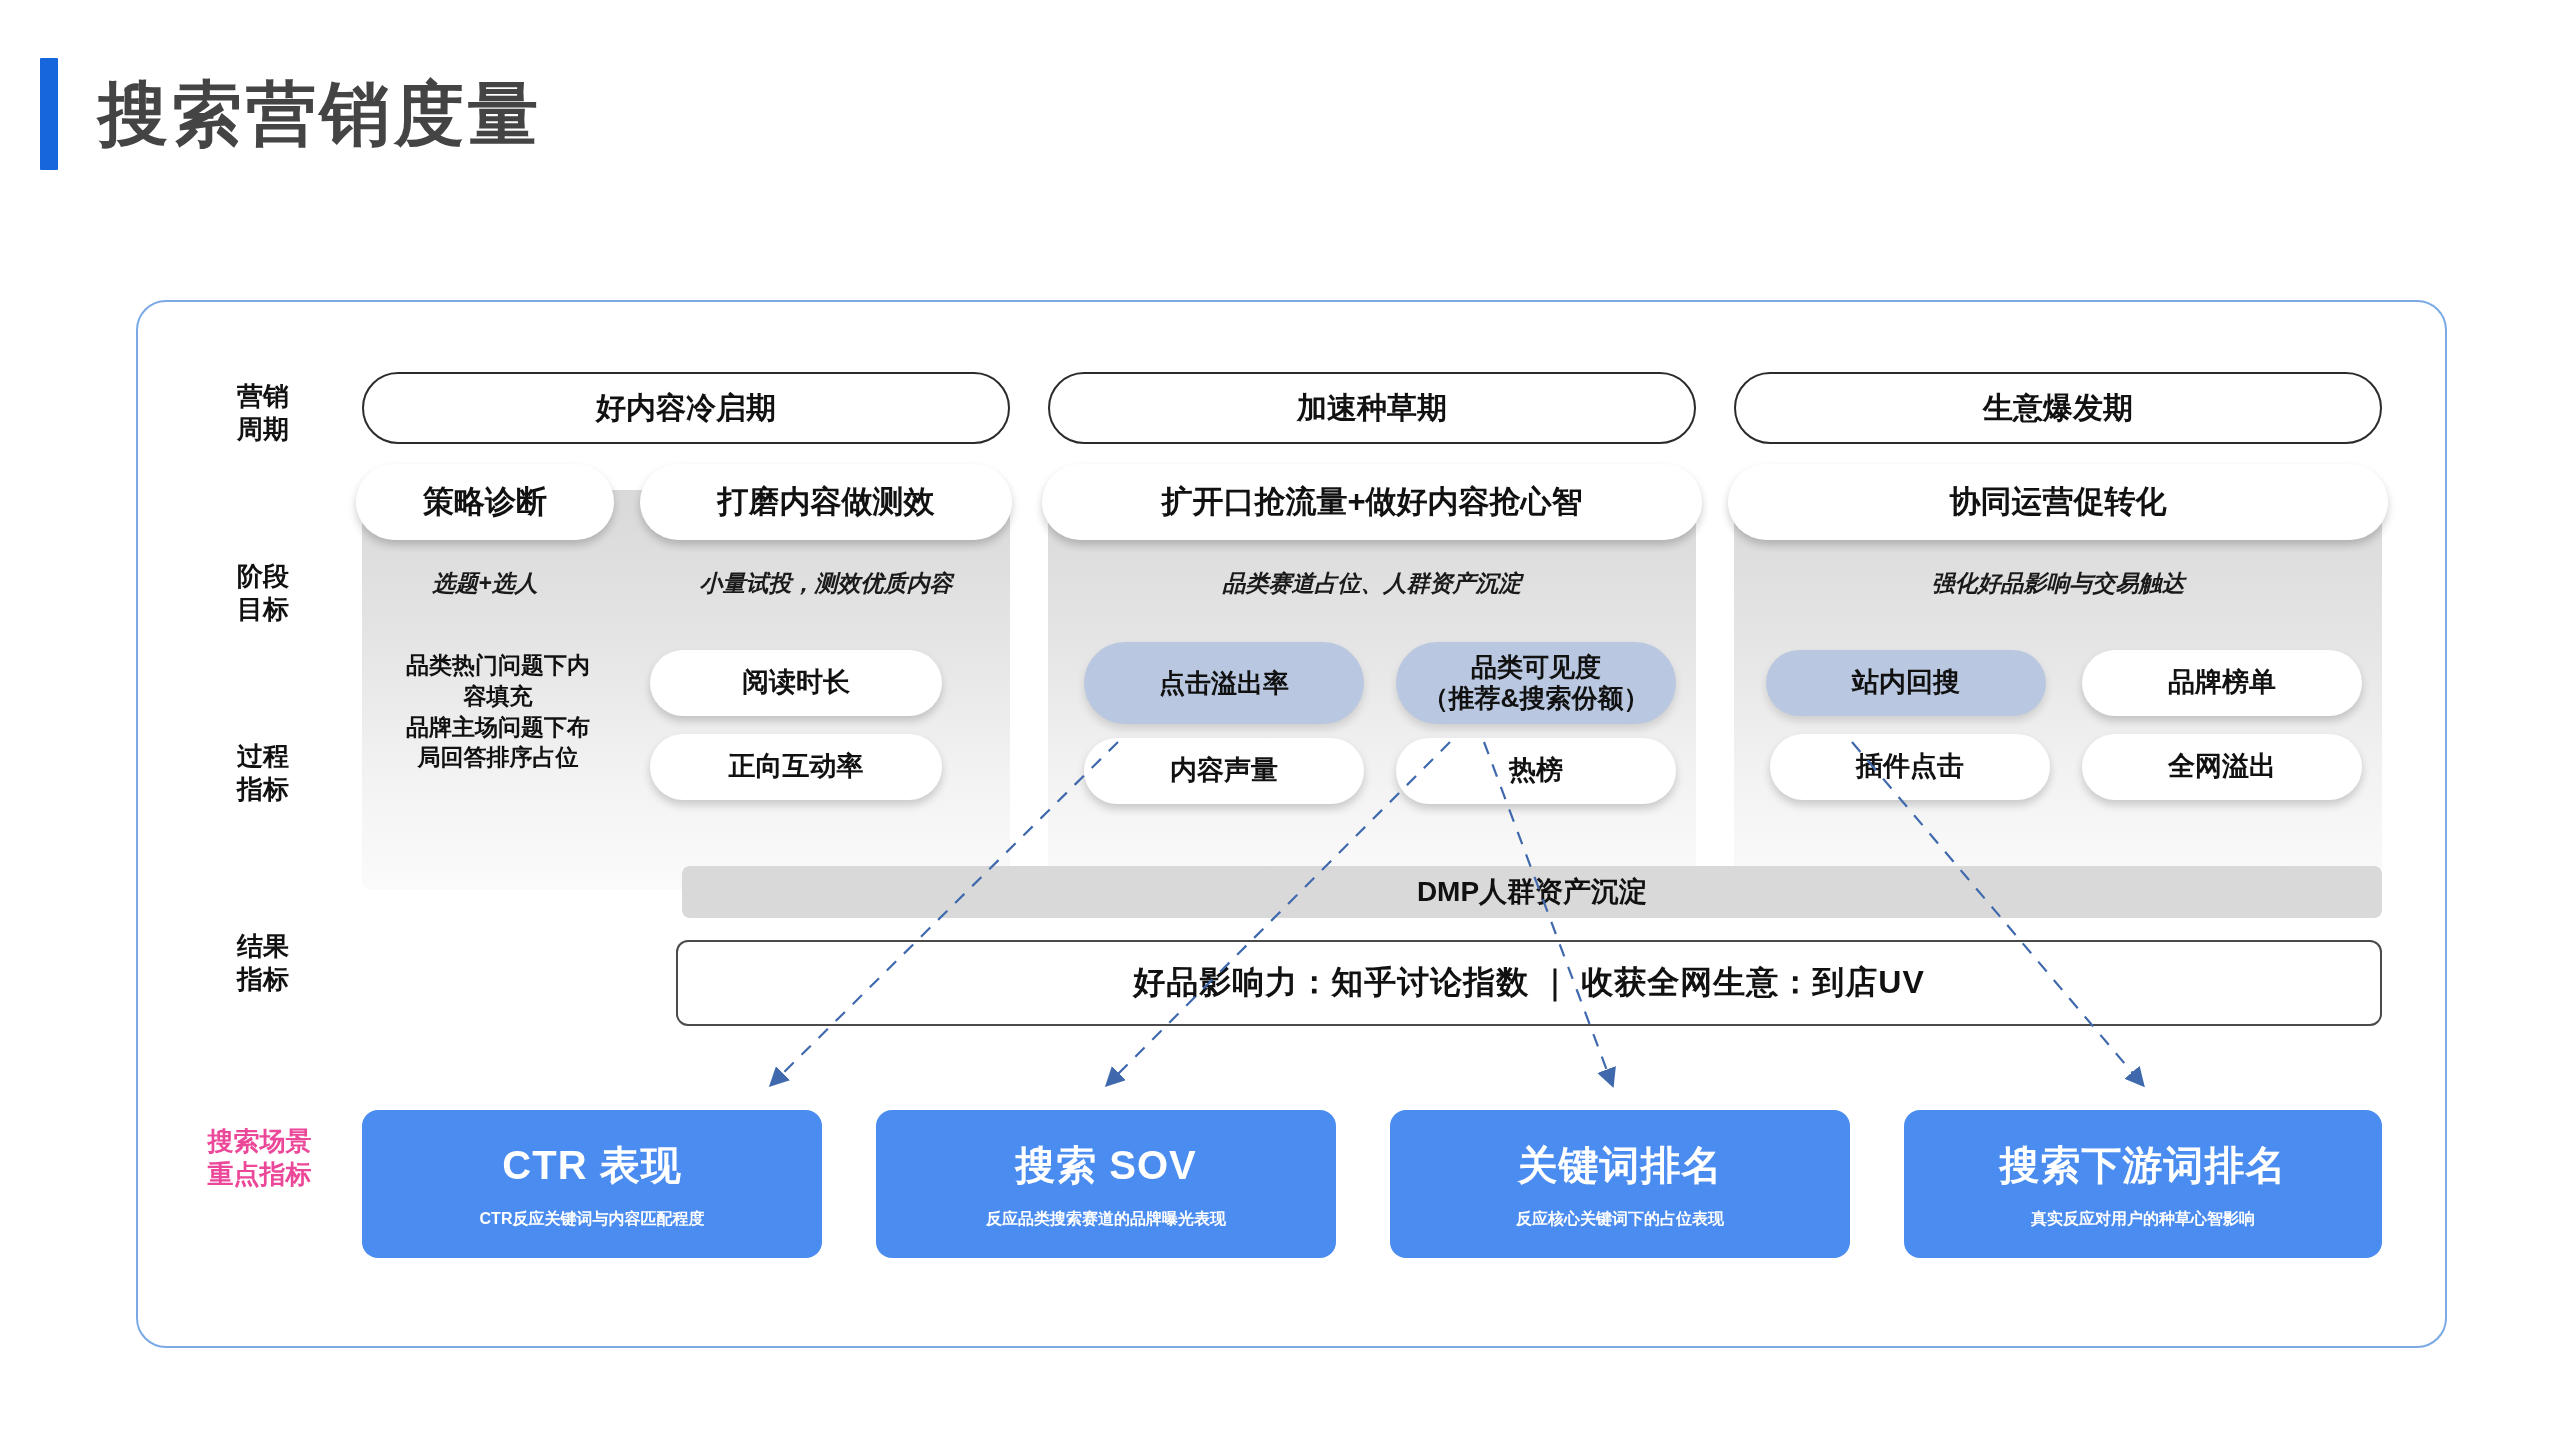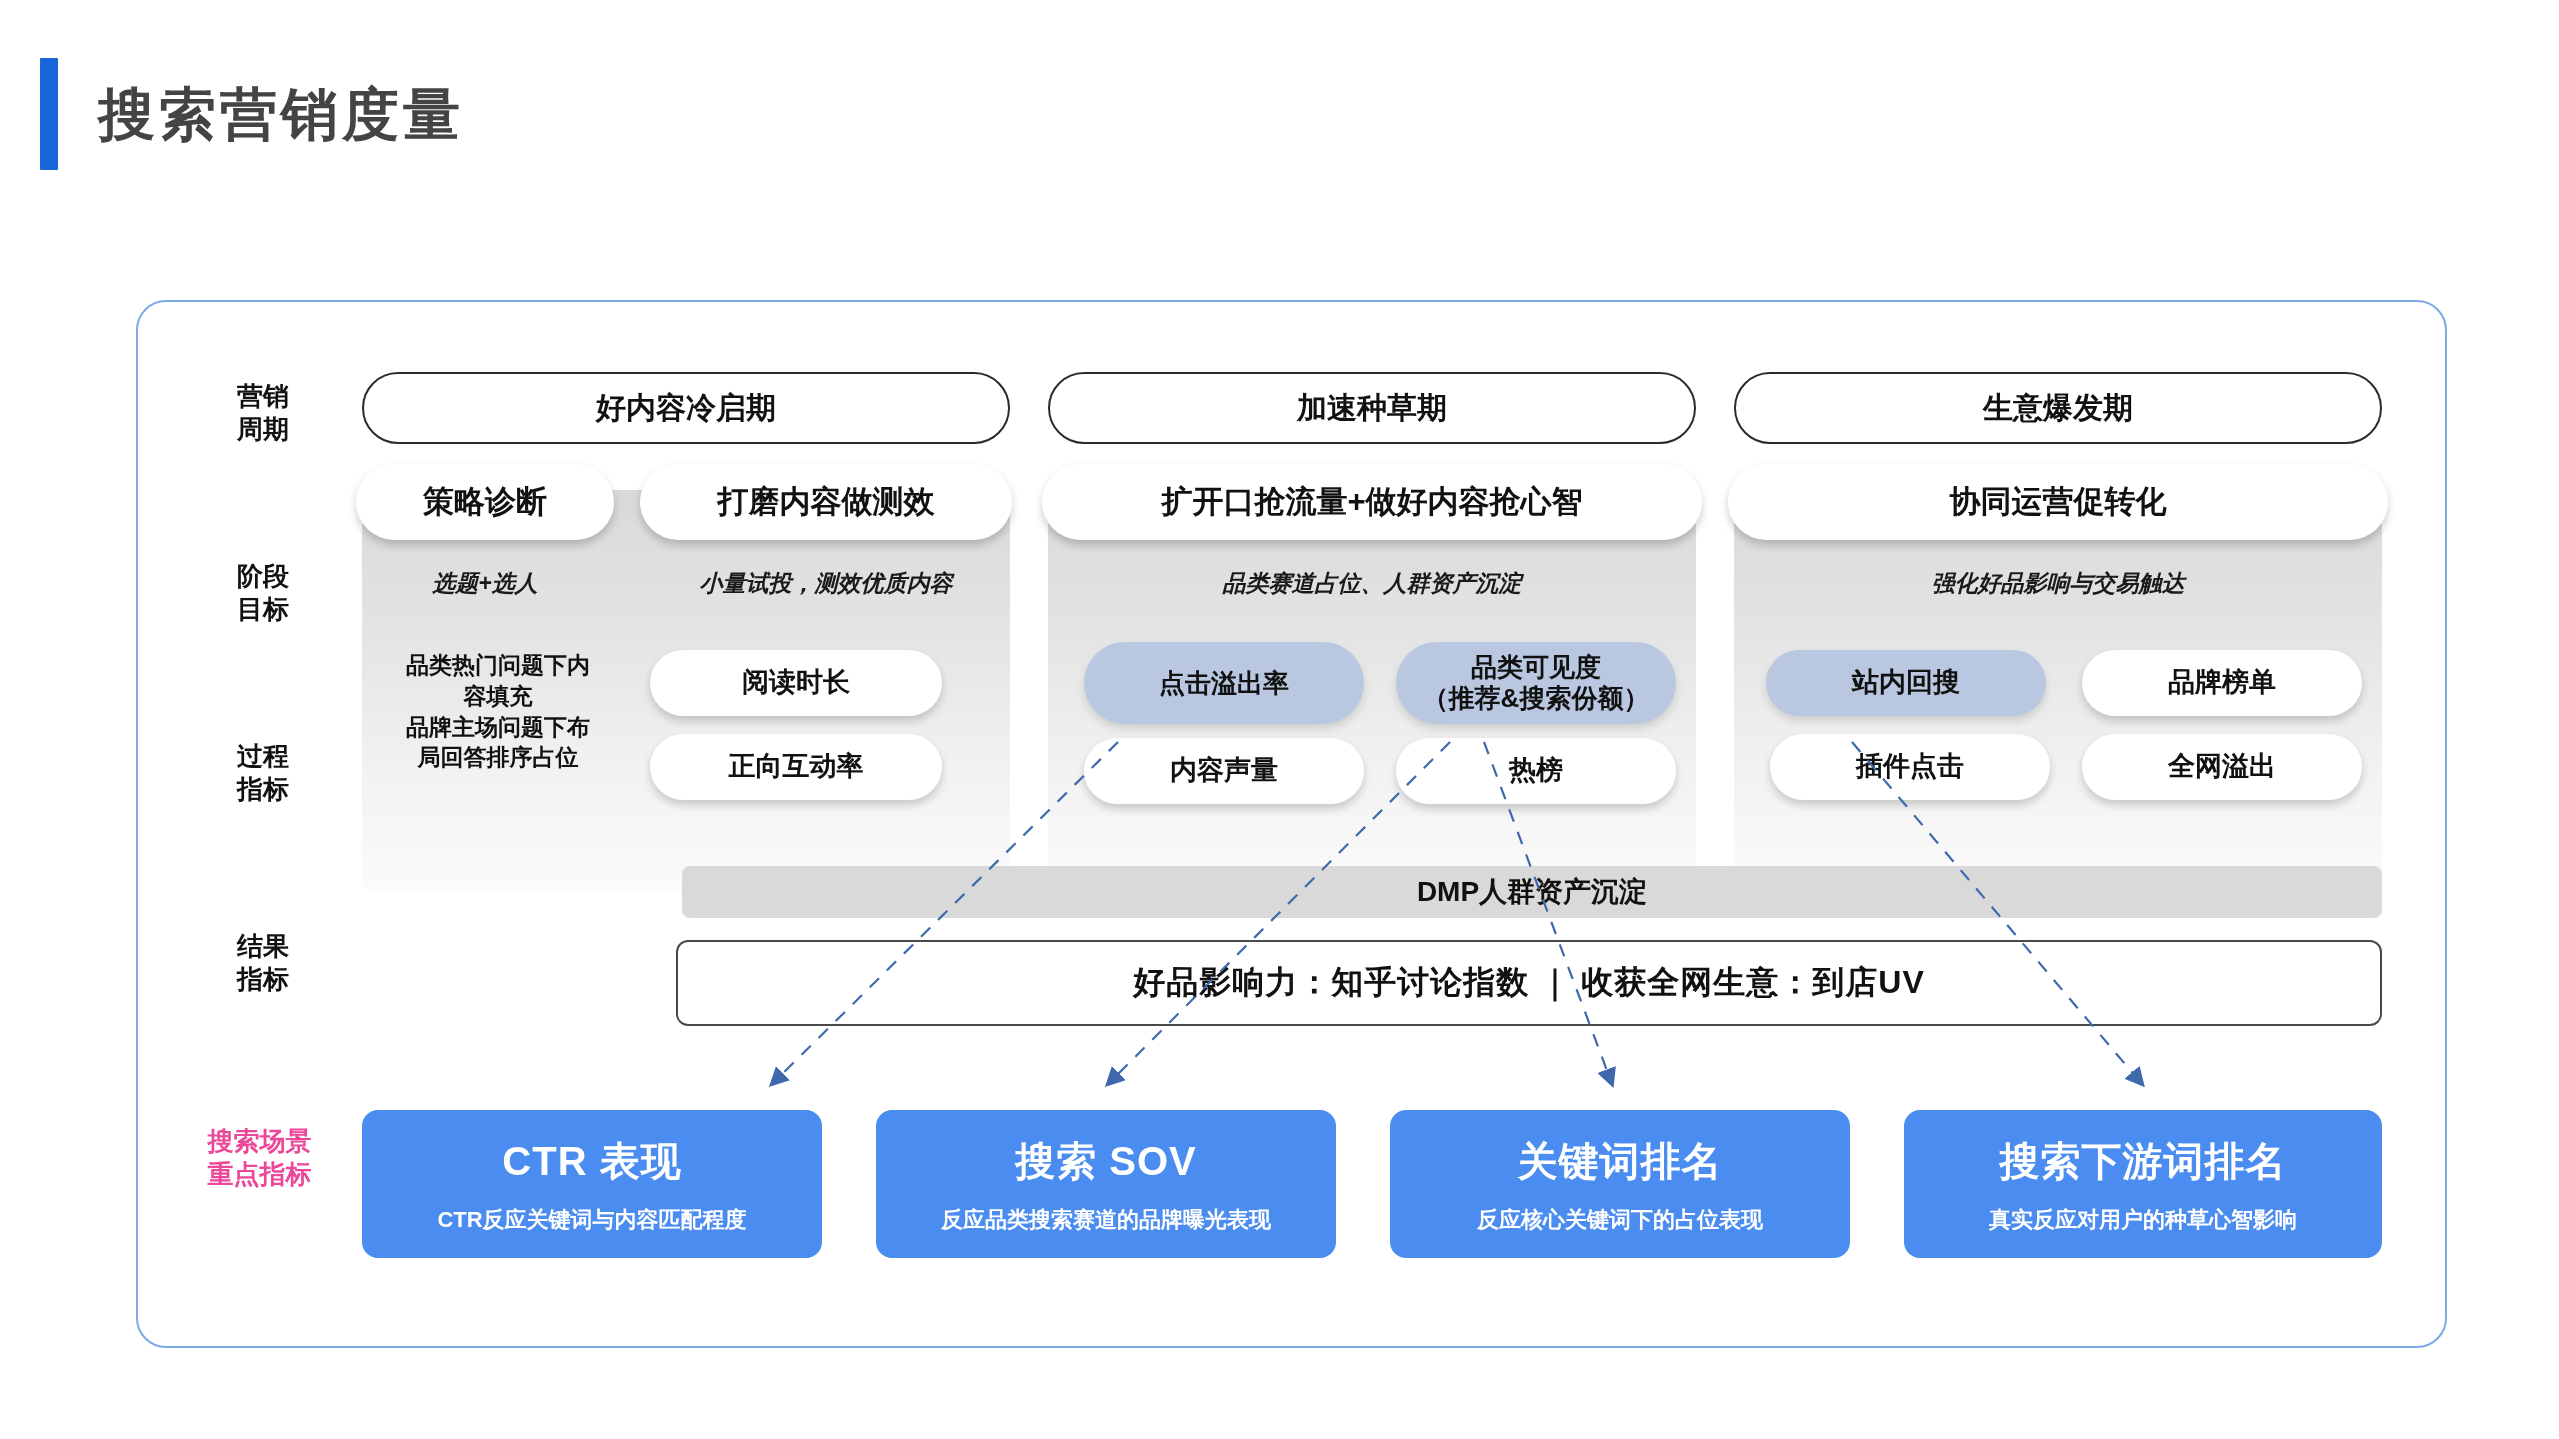--- a/index.html
+++ b/index.html
@@ -8,21 +8,21 @@
     background: #ffffff;
     font-family: "Liberation Sans", "DejaVu Sans", sans-serif;
     overflow: hidden;
   }
   #root { position: relative; width: 2559px; height: 1439px; }
 
   
   .title-wrap { position: absolute; left: 40px; top: 58px; display: flex; align-items: center; }
   .title-bar { width: 18px; height: 112px; background: #1766dc; border-radius: 1px; }
   .title-text {
-    margin-left: 40px; font-size: 57px; font-weight: 700; color: #444444;
+    margin-left: 40px; font-size: 70px; font-weight: 700; color: #444444;
     letter-spacing: 4px; line-height: 1;
   }
 
   
   .outer-card {
     position: absolute; left: 136px; top: 300px;
     width: 2311px; height: 1048px;
     background: #ffffff;
     border: 2px solid #7aa9e6;
     border-radius: 30px;
@@ -108,21 +108,21 @@
   }
 
   
   .blue-card {
     position: absolute; top: 1110px; height: 148px;
     background: #4a8cf0; border-radius: 16px;
     display: flex; flex-direction: column; align-items: center; justify-content: center;
     color: #ffffff;
   }
   .blue-card .bc-title { font-size: 40px; font-weight: 700; letter-spacing: 1px; }
-  .blue-card .bc-sub   { font-size: 22px; font-weight: 700; margin-top: 16px; }
+  .blue-card .bc-sub   { font-size: 16px; font-weight: 700; margin-top: 16px; }
   .bc1 { left: 362px;  width: 460px; }
   .bc2 { left: 876px;  width: 460px; }
   .bc3 { left: 1390px; width: 460px; }
   .bc4 { left: 1904px; width: 478px; }
 
   
   .arrows { position: absolute; left: 0; top: 0; width: 2559px; height: 1439px; pointer-events: none; }
 </style>
 </head>
 <body>

